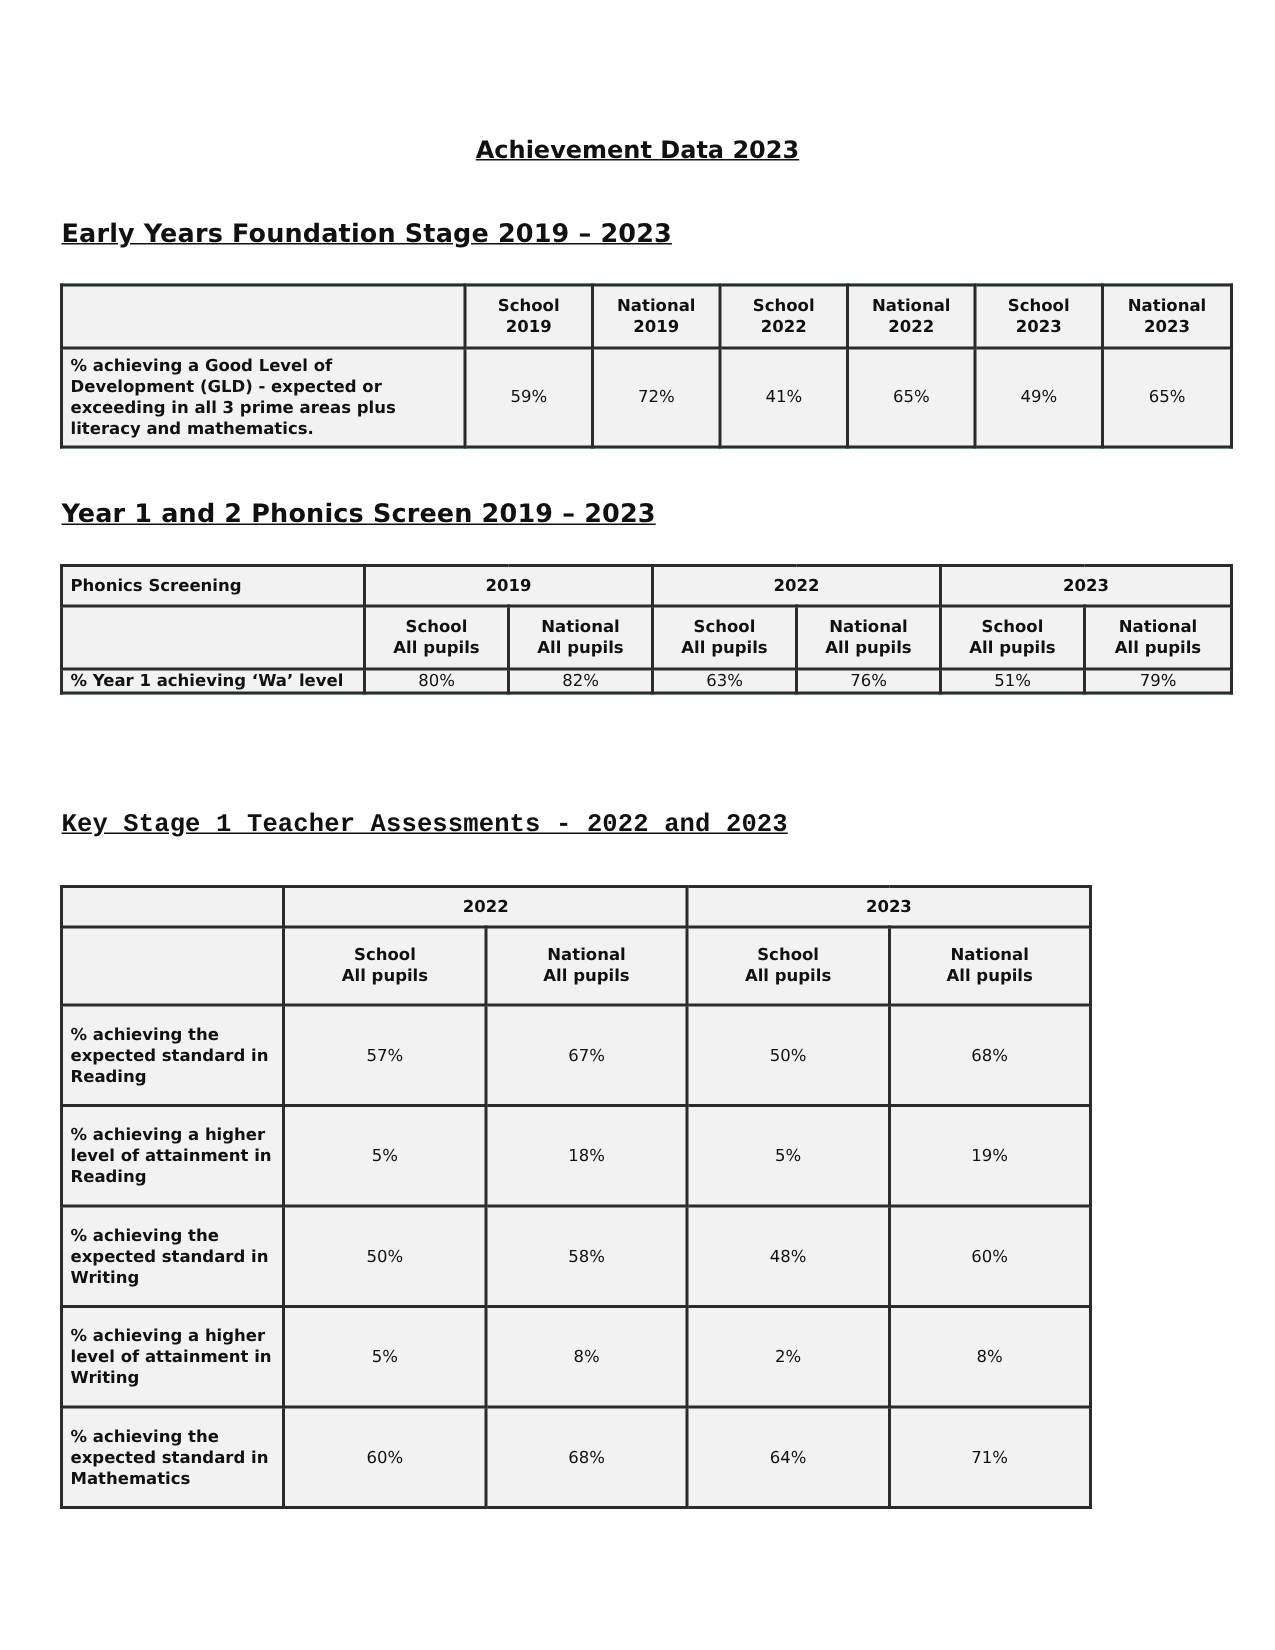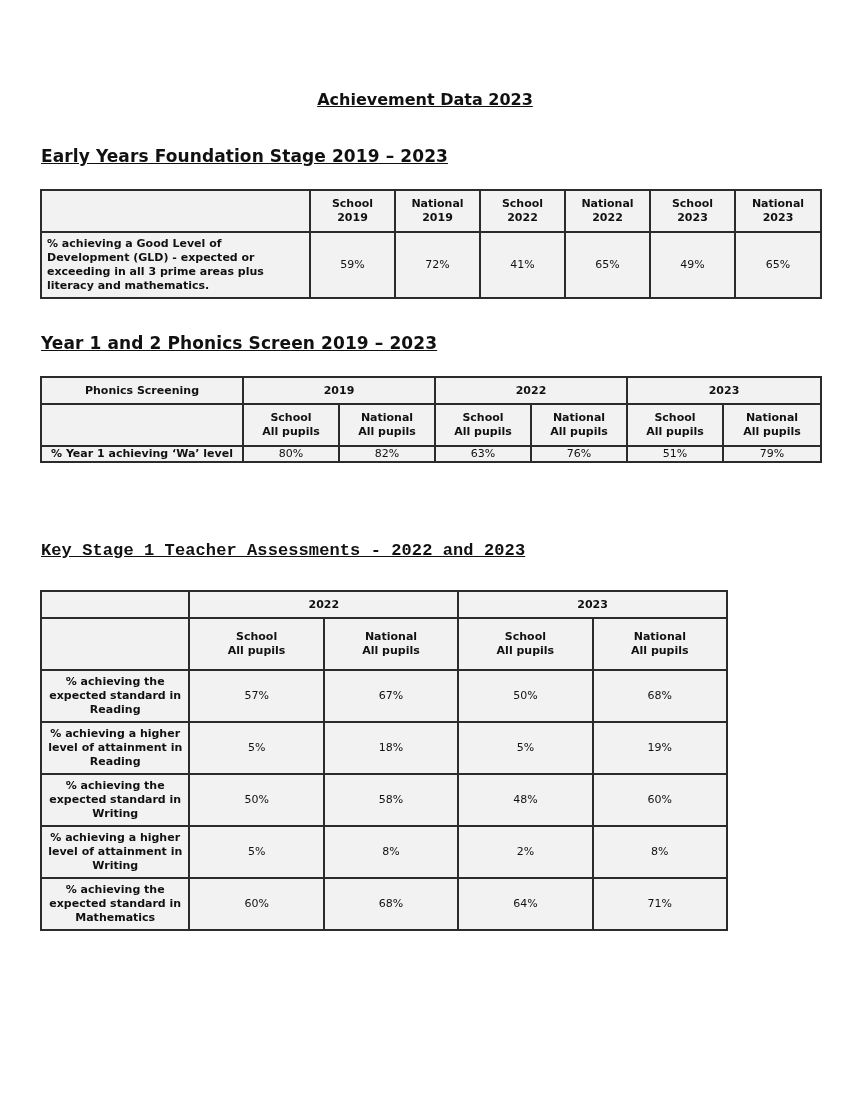--- a/index.html
+++ b/index.html
@@ -20,35 +20,35 @@
   table {
     position: absolute; border-collapse: collapse; background: #5eead4;
     font-size: 11px; table-layout: fixed;
   }
   td, th {
     border: 2px solid #2b2b2b; padding: 0 5px; background: #f2f2f2;
     font-weight: normal; text-align: center; vertical-align: middle; line-height: 14px;
   }
   th { font-weight: bold; }
   td.label { text-align: left; font-weight: bold; }
-  td.label-bold { text-align: center; font-weight: bold; }
+  td.label-bold { text-align: left; font-weight: bold; }
   
   #t1 { left: 40px; top: 189px; width: 780px; }
   #t1 .hrow { height: 42px; }
   #t1 .drow { height: 66px; }
   
   #t2 { left: 40px; top: 376px; width: 780px; }
   #t2 .r1 { height: 27px; }
   #t2 .r2 { height: 42px; }
   #t2 .r3 { height: 16px; margin-left: 12px; }
   
   #t3 { left: 40px; top: 590px; width: 688px; }
   #t3 .r1 { height: 27px; }
   #t3 .r2 { height: 52px; }
-  #t3 .r3 { height: 52px; }
+  #t3 .r3 { height: 67px; }
 </style>
 </head>
 <body>
 
 <div class="page-title">Achievement Data 2023</div>
 
 <div class="section-heading" style="top:146px;">Early Years Foundation Stage 2019 – 2023</div>
 <table id="t1">
   <colgroup>
     <col style="width:269px">

